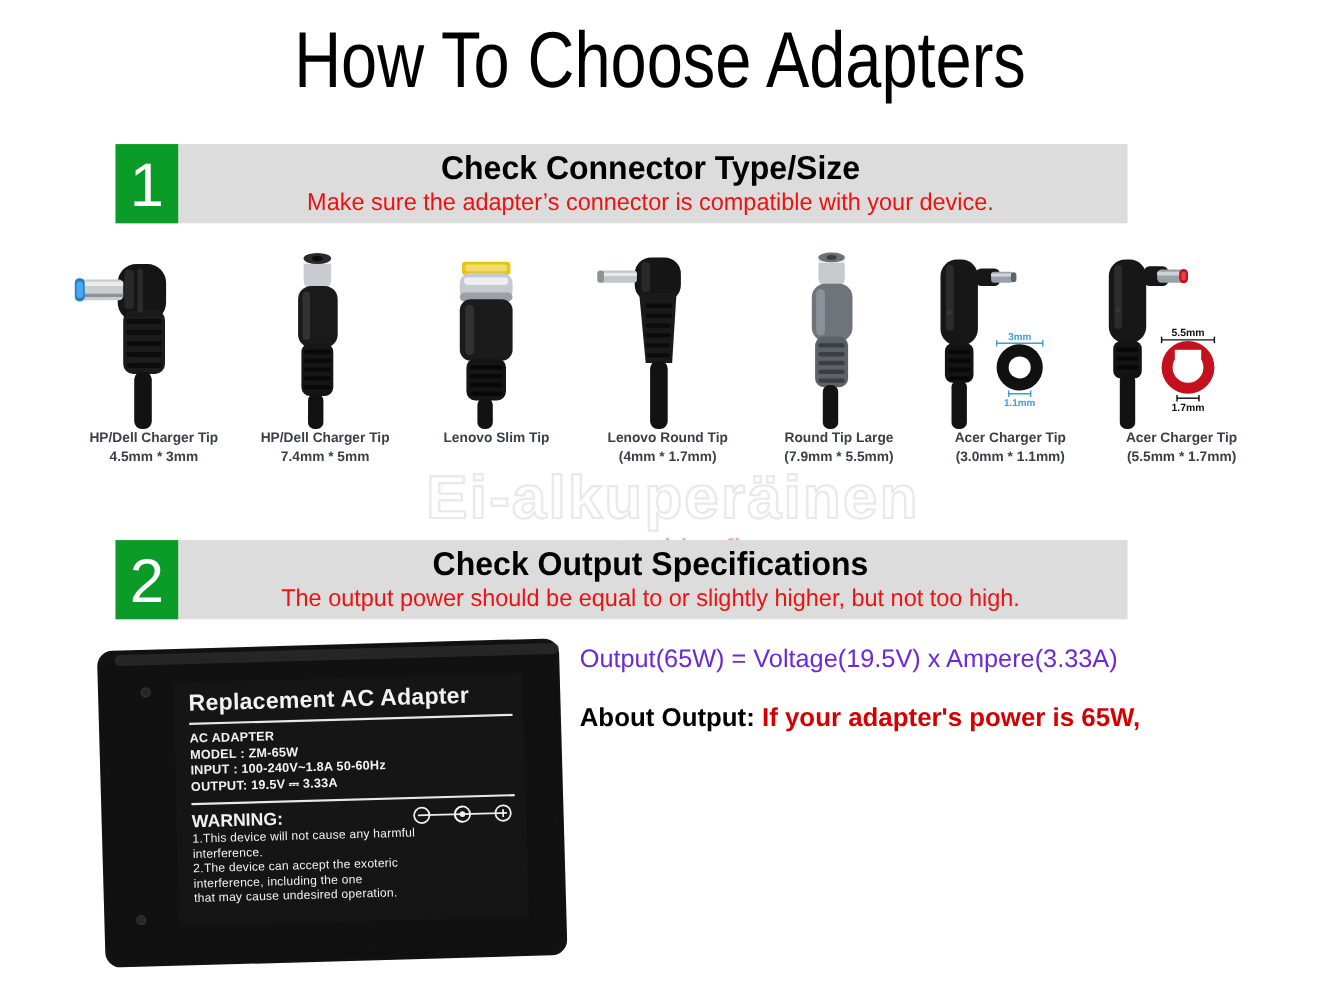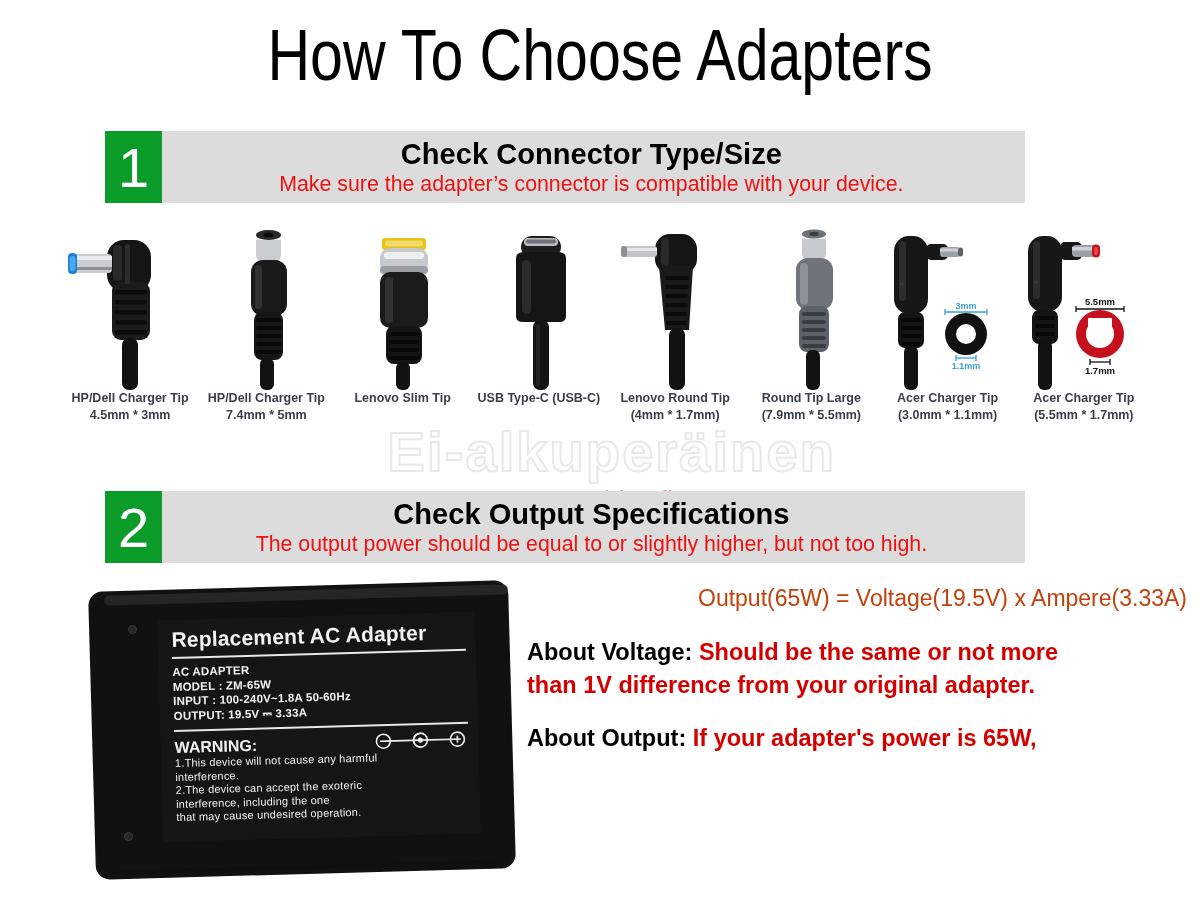--- a/index.html
+++ b/index.html
@@ -169,24 +169,23 @@
   .polarity{
     position:absolute; right:12px; top:118px; width:92px; height:18px;
   }
 
   
   .spec-col{
     position:absolute; left:527px; top:583px; width:660px;
   }
   .spec-eq{
     font-family:"Liberation Sans Narrow","Liberation Sans",sans-serif;
-    font-size:23px; line-height:30px; color:#c2410c;
+    font-size:23px; line-height:30px; color:#6d28d9;
     margin-bottom:23px;
     white-space:nowrap;
-    text-align:right;
   }
   .spec-blk{
     font-family:"Liberation Sans Narrow","Liberation Sans",sans-serif;
     font-size:23.5px; line-height:33px;
     margin-bottom:20px;
     color:#cc0000;
   }
   .spec-blk b{ color:#000; font-weight:bold; }
   .spec-blk .r{ color:#d40000; font-weight:bold; }
 </style>
@@ -272,35 +271,20 @@
           <rect x="54" y="126" width="30" height="4" rx="2"></rect>
           <rect x="54" y="134" width="30" height="4" rx="2"></rect>
         </g>
         <rect x="61" y="140" width="14" height="28" rx="6" fill="#121212"></rect>
       </svg>
     </div>
     <div class="conn-label">Lenovo Slim Tip</div>
     <div class="conn-label"></div>
   </div>
 
-  <div class="conn-cell">
-    <div class="conn-art">
-      <svg width="140" height="168" viewBox="0 0 140 168" style="position:absolute;left:0;top:0;">
-        <rect x="50" y="14" width="40" height="22" rx="11" fill="#1d1d1d"></rect>
-        <rect x="53" y="16" width="34" height="8" rx="4" fill="#b9bcc1"></rect>
-        <rect x="55" y="17.5" width="30" height="4" rx="2" fill="#6e7177"></rect>
-        <path d="M45 36 Q45 30 54 30 L86 30 Q95 30 95 36 L95 94 Q95 100 88 100 L52 100 Q45 100 45 94 Z" fill="#151515"></path>
-        <rect x="51" y="38" width="9" height="54" rx="4.5" fill="#474747" opacity=".45"></rect>
-        <rect x="62" y="98" width="16" height="70" rx="7" fill="#141414"></rect>
-        <rect x="65" y="102" width="4" height="62" rx="2" fill="#3a3a3a" opacity=".45"></rect>
-      </svg>
-    </div>
-    <div class="conn-label">USB Type-C (USB-C)</div>
-    <div class="conn-label"></div>
-  </div>
 
   <div class="conn-cell">
     <div class="conn-art">
       <svg width="140" height="168" viewBox="0 0 140 168" style="position:absolute;left:0;top:0;">
         <rect x="48" y="12" width="42" height="40" rx="15" fill="#151515"></rect>
         <rect x="54" y="16" width="8" height="28" rx="4" fill="#3e3e3e" opacity=".5"></rect>
         <rect x="16" y="24" width="34" height="11" rx="3" fill="#c3c6cb"></rect>
         <rect x="16" y="26" width="34" height="3" fill="#e6e8ea"></rect>
         <rect x="14" y="24" width="6" height="11" rx="2.5" fill="#8d9196"></rect>
         <path d="M52 44 L86 44 L82 108 L58 108 Z" fill="#1a1a1a"></path>
@@ -464,22 +448,18 @@
     <div class="lbl-warn-line">    interference.</div>
     <div class="lbl-warn-line">2.The device can accept the exoteric</div>
     <div class="lbl-warn-line">    interference, including  the  one</div>
     <div class="lbl-warn-line">    that may cause undesired operation.</div>
   </div>
 </div>
 
 <div class="spec-col">
   <div class="spec-eq">Output(65W) = Voltage(19.5V) x Ampere(3.33A)</div>
 
-  <div class="spec-blk">
-    <b>About Voltage:</b><span class="r"> Should be the same or not more</span><br>
-    <span class="r">than 1V difference from your original adapter.</span>
-  </div>
 
 
   <div class="spec-blk">
     <b>About Output:</b><span class="r"> If your adapter's power is 65W,</span><br>
   </div>
 </div>
 
 </body></html>

